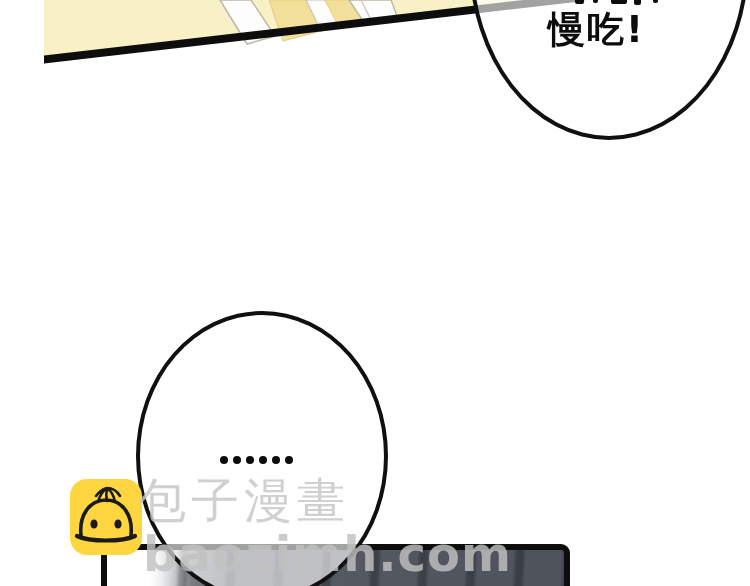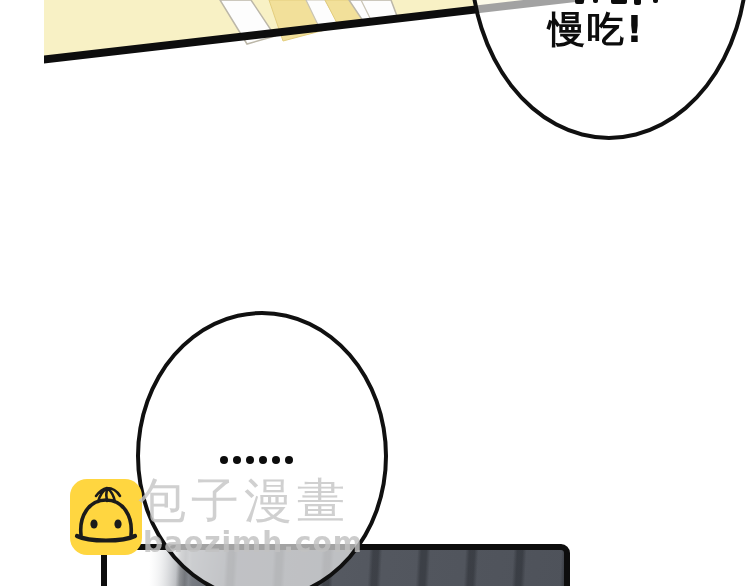--- a/index.html
+++ b/index.html
@@ -48,21 +48,21 @@
   }
   #ellipsis-dots .dot{width:8px;height:8px;border-radius:50%;background:#0c0c0c;display:block;}
   
   #watermark{position:absolute;left:0;top:0;z-index:6;}
   #wm-icon{position:absolute;left:25px;top:478px;}
   #wm-name{
     position:absolute;left:94px;top:474px;font-size:48px;letter-spacing:5px;
     color:rgba(198,198,198,0.82);white-space:nowrap;line-height:1.1;
   }
   #wm-url{
-    position:absolute;left:99px;top:526px;font-size:28px;font-weight:bold;
+    position:absolute;left:99px;top:526px;font-size:48px;font-weight:bold;
     color:rgba(193,193,193,0.82);white-space:nowrap;letter-spacing:1px;
   }
 </style>
 </head>
 <body>
 
 <div id="stage">
 
   <svg id="top-panel-svg" width="750" height="90" viewBox="0 0 750 90">
 

